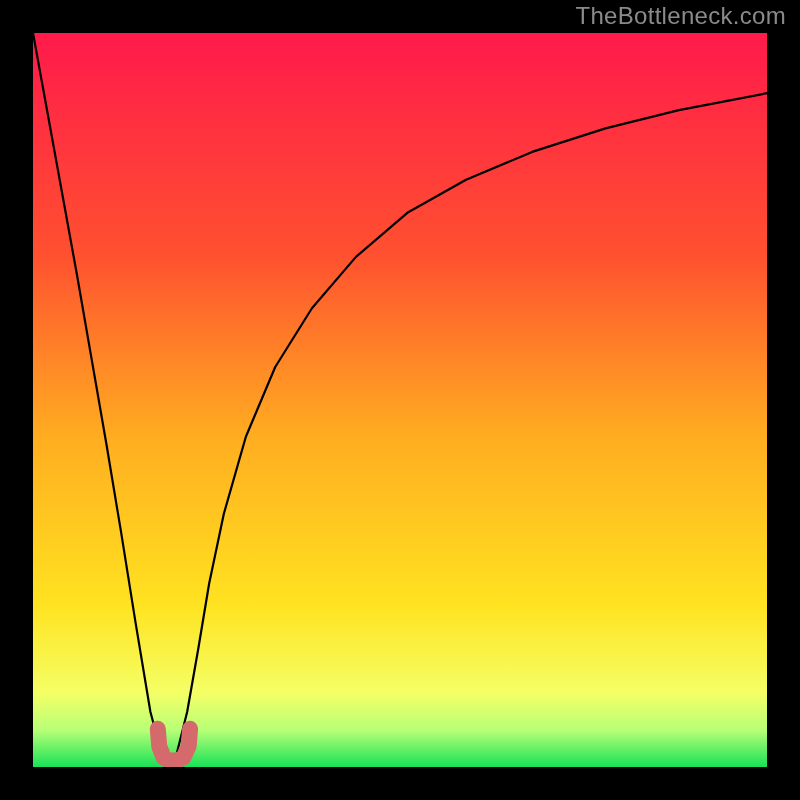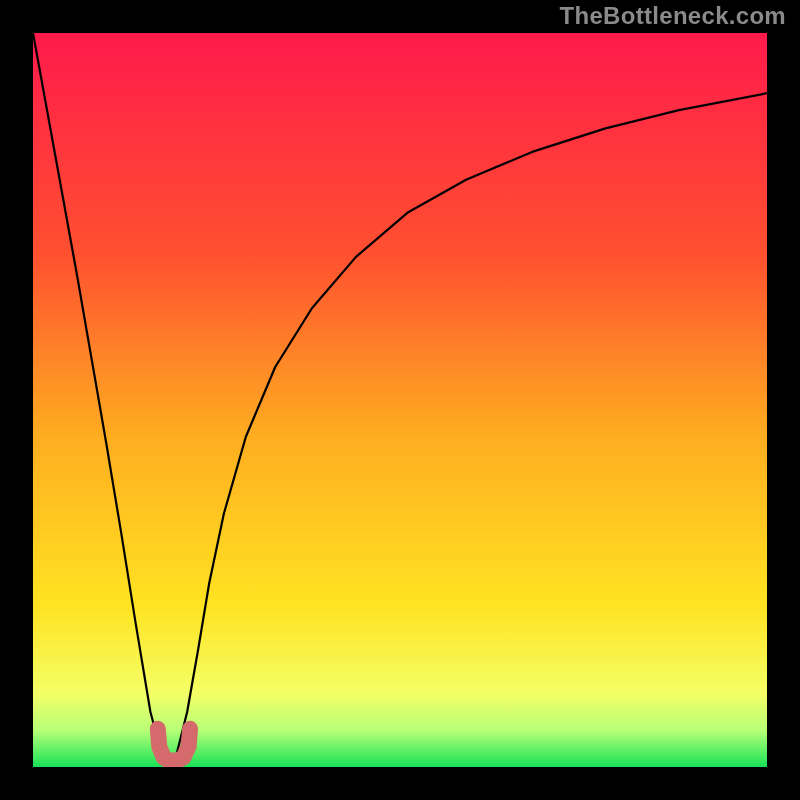--- a/index.html
+++ b/index.html
@@ -39,21 +39,21 @@
     top: 0;
     width: 734px;
     height: 734px;
   }
   .watermark {
     position: absolute;
     top: 2px;
     right: 14px;
     font-family: Arial, Helvetica, sans-serif;
     font-size: 24px;
-    font-weight: 700;
+    font-weight: 400;
     color: #8a8a8a;
     letter-spacing: 0.3px;
   }
 </style>
 </head>
 <body>
 
 <div class="frame">
   <div class="plot">
     <svg class="bg-gradient" viewBox="0 0 734 734" preserveAspectRatio="none">

